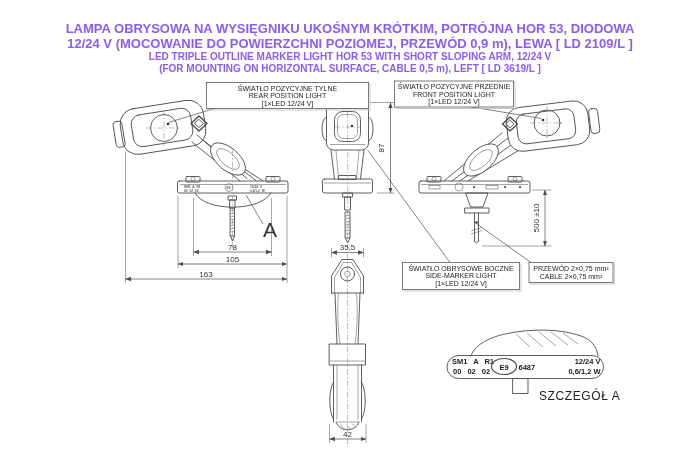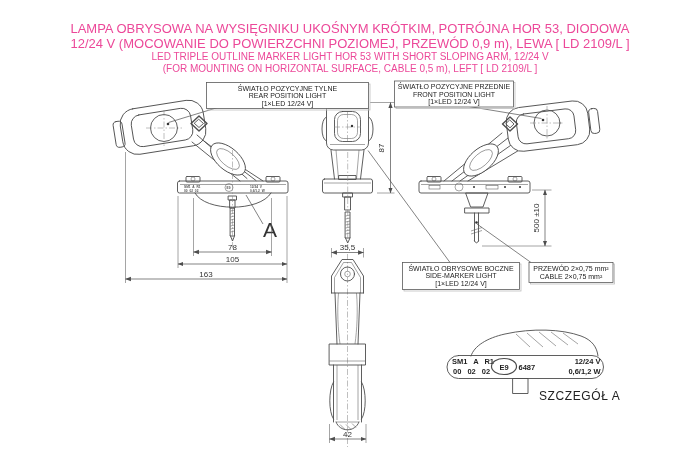--- a/index.html
+++ b/index.html
@@ -1,18 +1,18 @@
 <!DOCTYPE html>
 <html><head>
 <meta charset="utf-8">
 <style>
   html,body{margin:0;padding:0;background:#fff;}
   body{width:700px;height:467px;position:relative;overflow:hidden;
        font-family:"Liberation Sans",sans-serif;}
-  .title{position:absolute;top:21px;left:0;right:0;text-align:center;color:#ec4899;}
+  .title{position:absolute;top:21px;left:0;right:0;text-align:center;color:#8b5cf6;font-weight:bold;}
   .t-big{font-size:13px;line-height:15px;}
   .t-small{font-size:10px;line-height:11.5px;}
   svg{position:absolute;left:0;top:0;}
   .ln{fill:none;stroke:#4d4d4d;stroke-width:0.9;stroke-linejoin:round;stroke-linecap:round;}
   .lnw{fill:#fff;stroke:#4d4d4d;stroke-width:0.9;stroke-linejoin:round;}
   .thin{fill:none;stroke:#5a5a5a;stroke-width:0.55;}
   .cl{fill:none;stroke:#8a8a8a;stroke-width:0.55;stroke-dasharray:6 2 1.5 2;}
   .dim{fill:none;stroke:#4d4d4d;stroke-width:0.7;}
   .ext{fill:none;stroke:#5a5a5a;stroke-width:0.55;}
   .dimtxt{font-size:8px;fill:#333;stroke:none;text-anchor:middle;}
@@ -27,21 +27,21 @@
   .atxt{font-size:21px;fill:#333;stroke:none;}
   .dot{fill:#333;stroke:none;}
 </style>
 </head>
 <body>
 
 <div class="title">
   <div class="t-big">LAMPA OBRYSOWA NA WYSIĘGNIKU UKOŚNYM KRÓTKIM, POTRÓJNA HOR 53, DIODOWA</div>
   <div class="t-big">12/24 V (MOCOWANIE DO POWIERZCHNI POZIOMEJ, PRZEWÓD 0,9 m), LEWA [ LD 2109/L ]</div>
   <div class="t-small">LED TRIPLE OUTLINE MARKER LIGHT HOR 53 WITH SHORT SLOPING ARM, 12/24 V</div>
-  <div class="t-small">(FOR MOUNTING ON HORIZONTAL SURFACE, CABLE 0,5 m), LEFT [ LD 2109/L ]</div>
+  <div class="t-small">(FOR MOUNTING ON HORIZONTAL SURFACE, CABLE 0,5 m), LEFT [ LD 3619/L ]</div>
 </div>
 
 <svg width="700" height="467" viewBox="0 0 700 467">
   <defs>
     <marker id="ar" viewBox="0 0 10 10" refX="8.6" refY="5" markerWidth="9" markerHeight="9" orient="auto-start-reverse">
       <path d="M0,1.6 L9,5 L0,8.4 z" fill="#4d4d4d"></path>
     </marker>
   </defs>
 
   <g>

